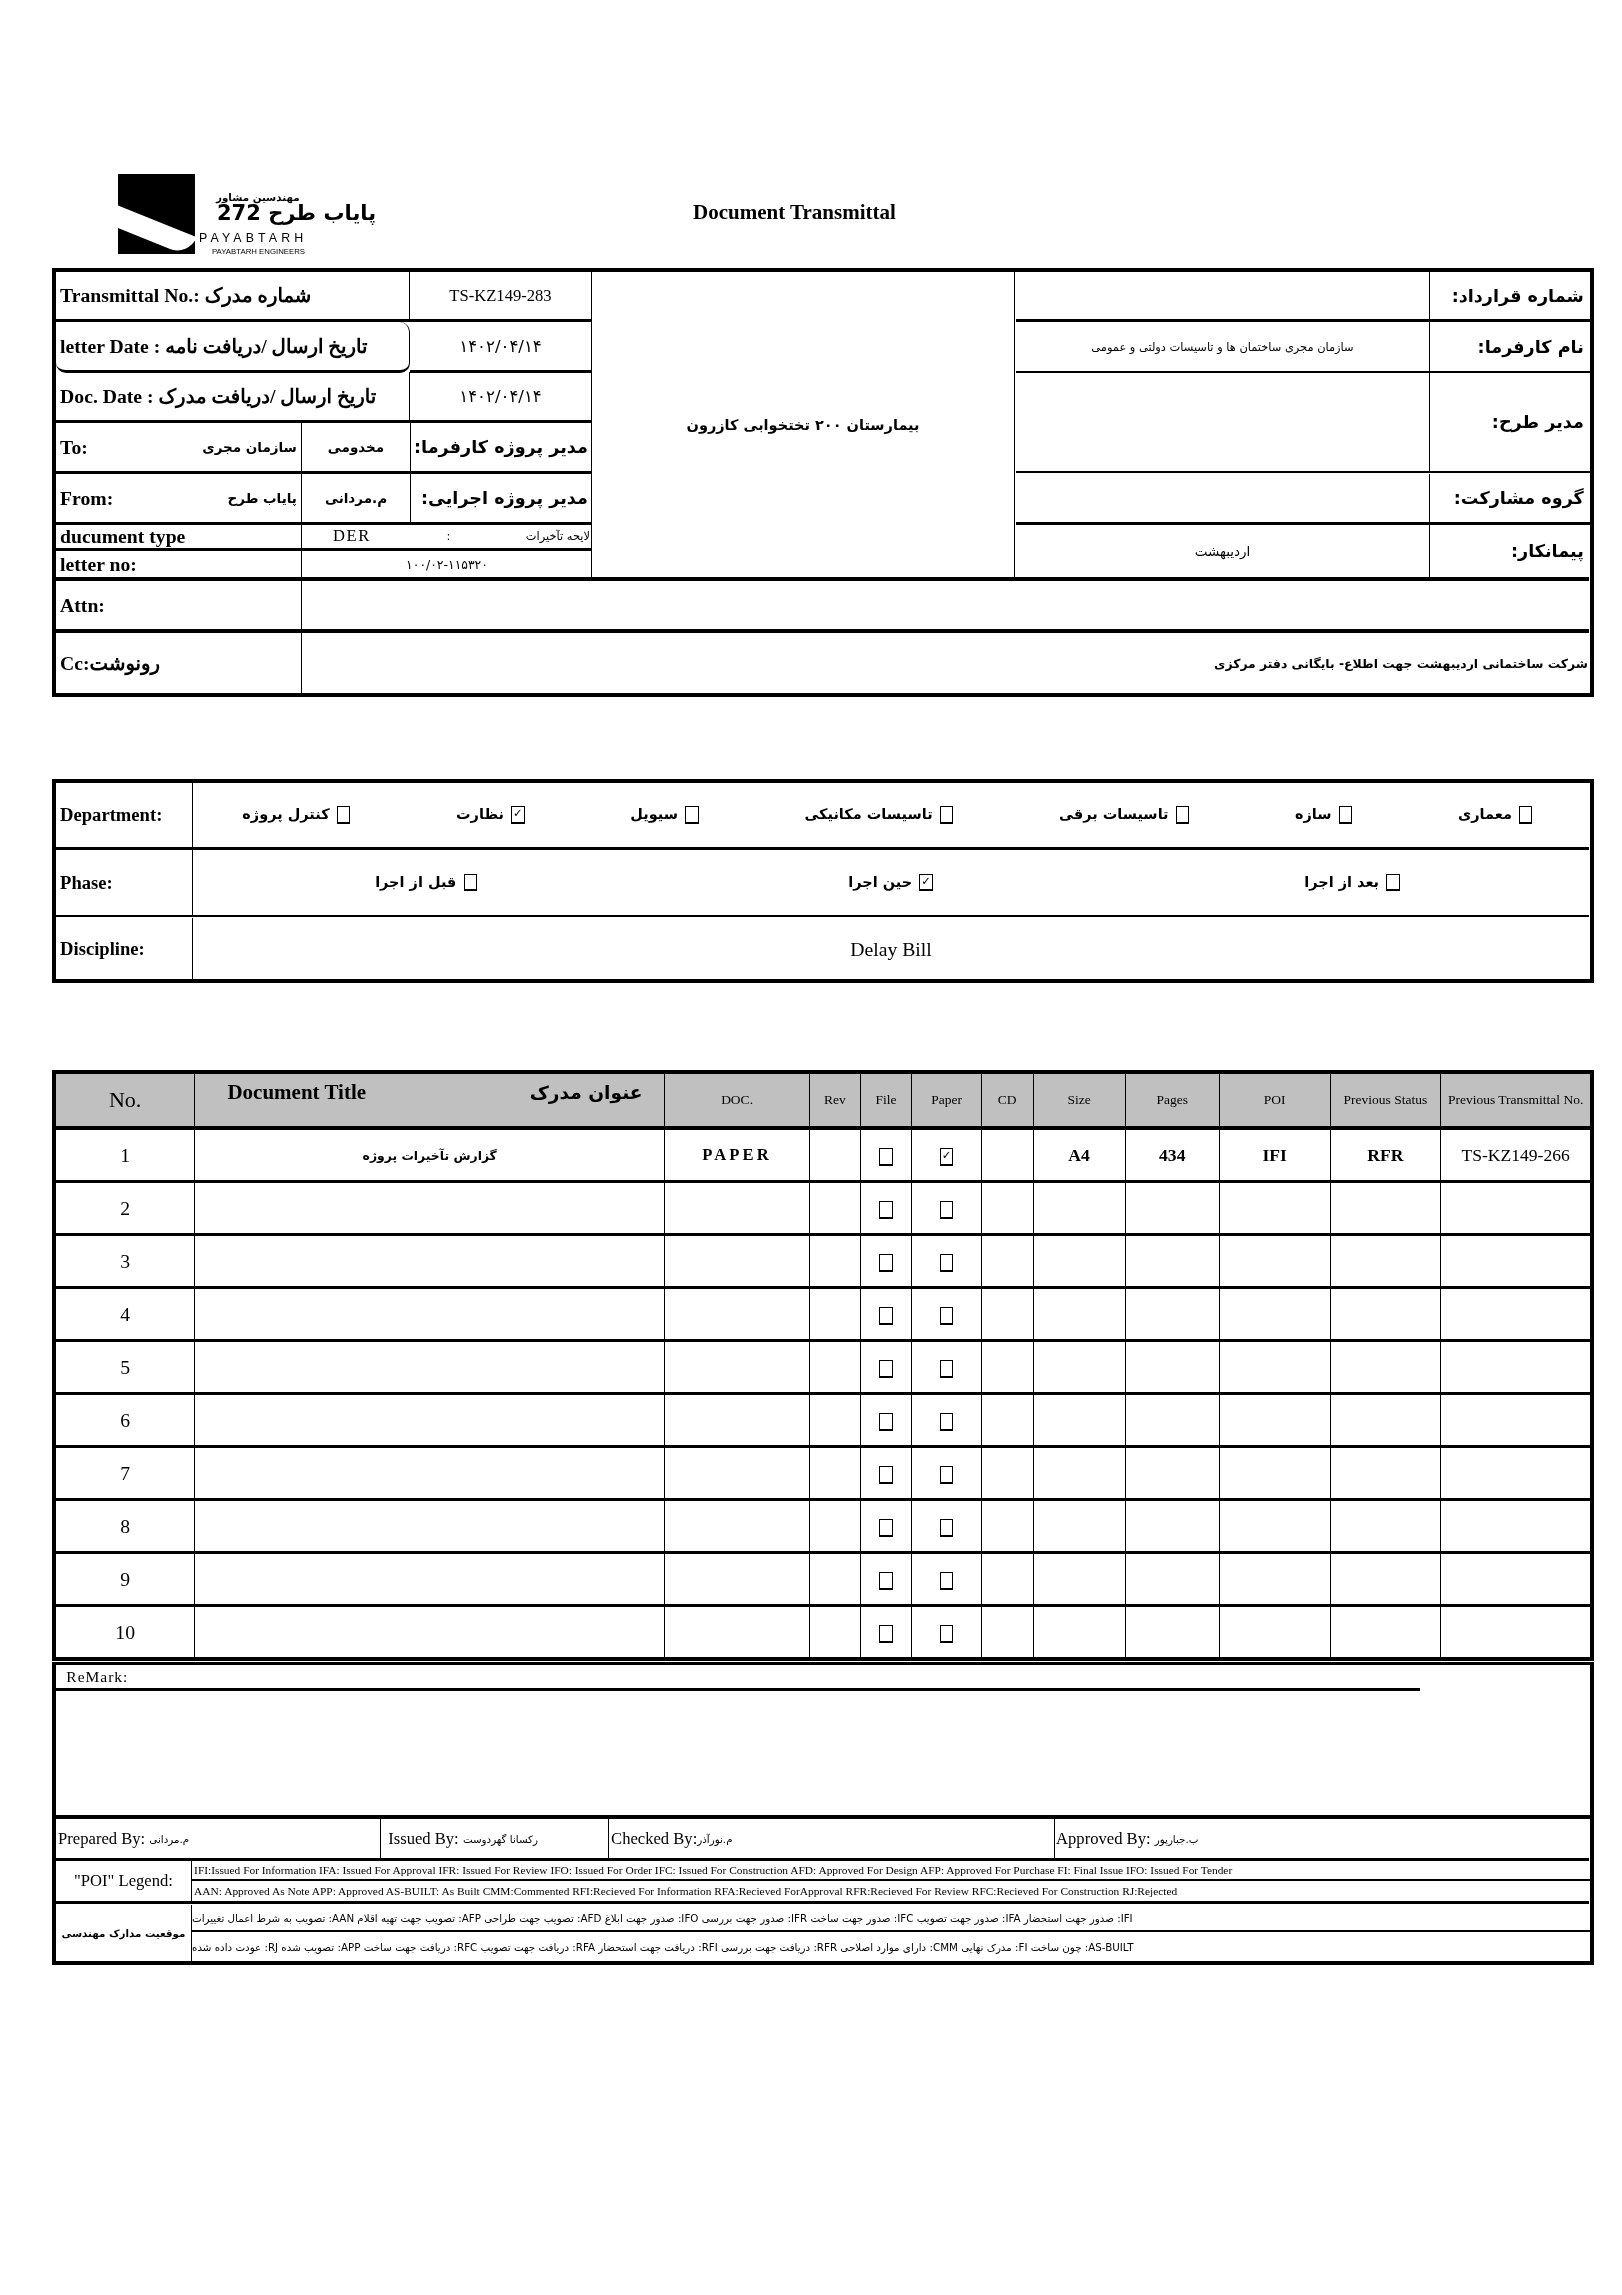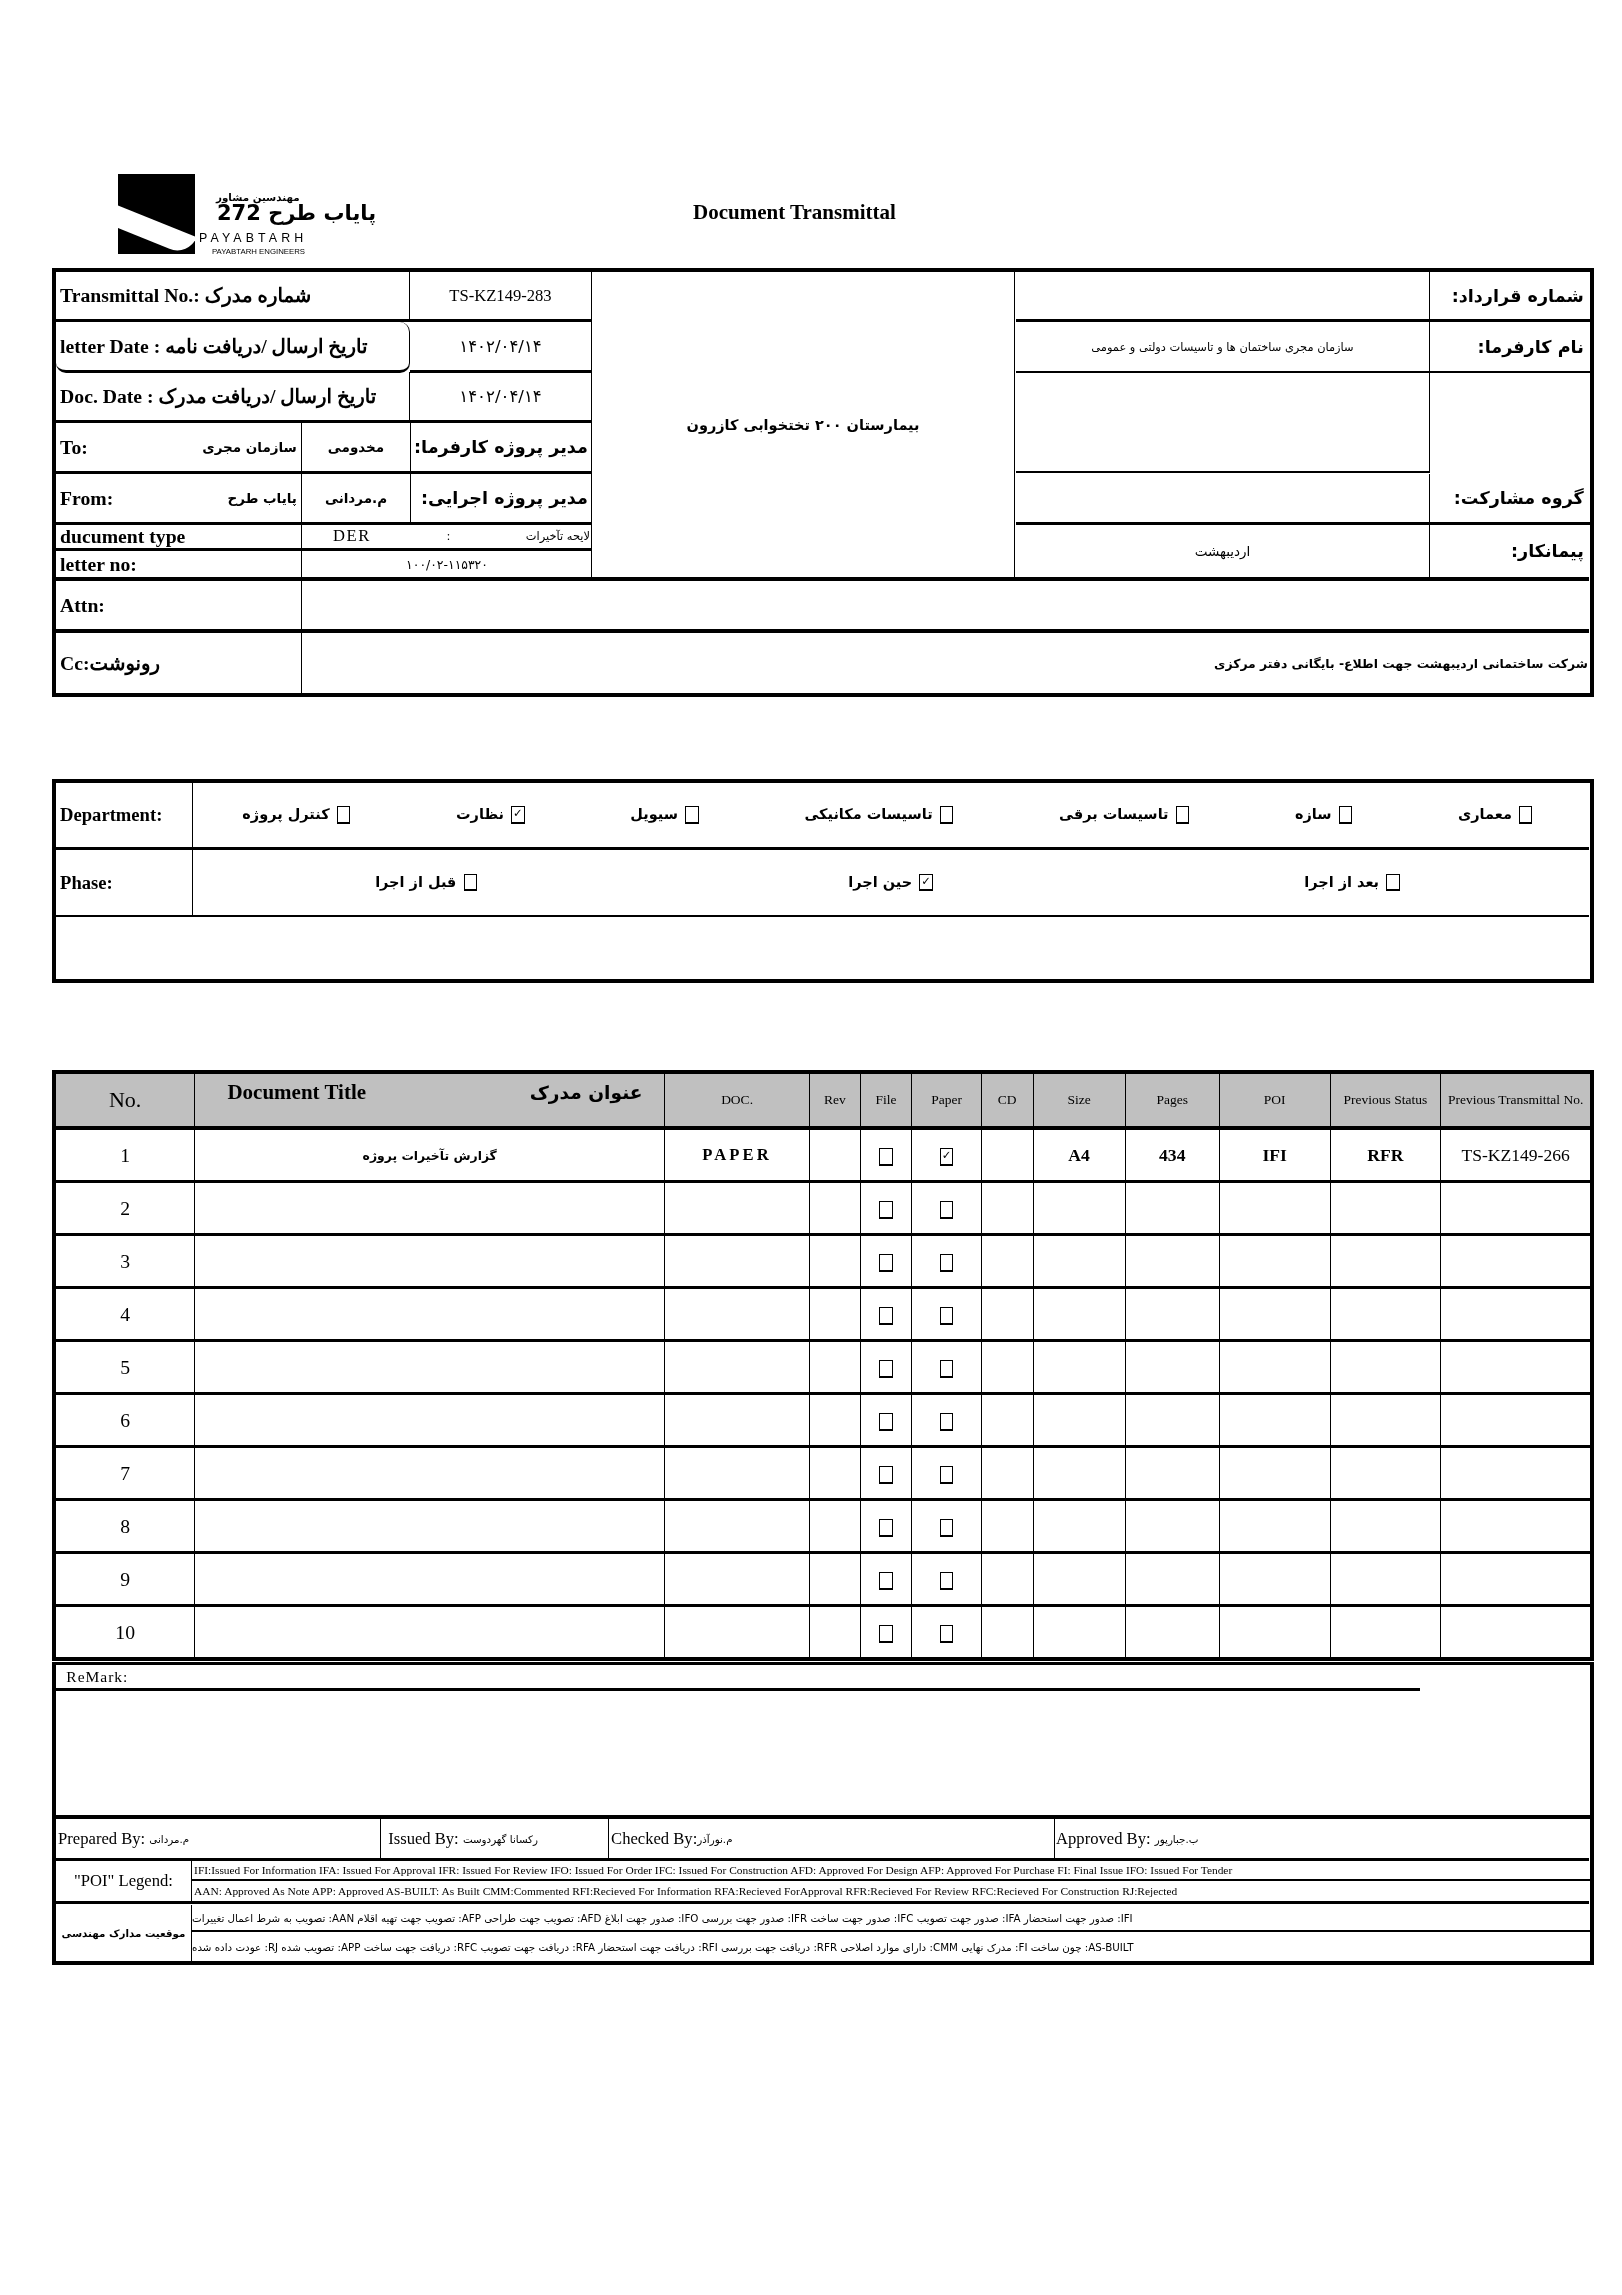--- a/index.html
+++ b/index.html
@@ -94,20 +94,21 @@
   <div class="abs rtl" style="left:535px;top:0;width:424px;height:305px;border-left:1.6px solid #000;border-right:1.6px solid #000;display:flex;align-items:center;justify-content:center;font-size:14.5px;font-weight:bold;box-sizing:border-box;">بیمارستان ۲۰۰ تختخوابی کازرون</div>
 
   <div class="abs" style="left:960px;top:0;width:574px;height:305px;">
     <div class="abs" style="left:0;top:0;width:414px;height:50px;border-right:1.6px solid #000;border-bottom:3.1px solid #000;box-sizing:border-box;"></div>
     <div class="abs fa-lbl rtl" style="left:414px;top:0;width:160px;height:50px;border-bottom:3.1px solid #000;display:flex;align-items:center;padding-right:6.2px;box-sizing:border-box;">شماره قرارداد:</div>
 
     <div class="abs fa-val rtl" style="left:0;top:50px;width:414px;height:51px;border-right:1.6px solid #000;border-bottom:2.1px solid #000;display:flex;align-items:center;justify-content:center;box-sizing:border-box;font-size:11.4px;">سازمان مجری ساختمان ها و تاسیسات دولتی و عمومی</div>
     <div class="abs fa-lbl rtl" style="left:414px;top:50px;width:160px;height:51px;border-bottom:2.1px solid #000;display:flex;align-items:center;padding-right:6.2px;box-sizing:border-box;">نام کارفرما:</div>
 
     <div class="abs" style="left:0;top:100px;width:414px;height:101px;border-right:1.6px solid #000;border-bottom:2.1px solid #000;box-sizing:border-box;"></div>
+    <div class="abs fa-lbl rtl" style="left:414px;top:100px;width:160px;height:101px;border-bottom:2.1px solid #000;display:flex;align-items:center;padding-right:6.2px;box-sizing:border-box;">مدیر طرح:</div>
 
     <div class="abs" style="left:0;top:202px;width:414px;height:51px;border-right:1.6px solid #000;border-bottom:3.1px solid #000;box-sizing:border-box;"></div>
     <div class="abs fa-lbl rtl" style="left:414px;top:202px;width:160px;height:51px;border-bottom:3.1px solid #000;display:flex;align-items:center;padding-right:6.2px;box-sizing:border-box;">گروه مشارکت:</div>
 
     <div class="abs fa-val rtl" style="left:0;top:252px;width:414px;height:53px;border-right:1.6px solid #000;display:flex;align-items:center;justify-content:center;box-sizing:border-box;font-size:13.5px;">اردیبهشت</div>
     <div class="abs fa-lbl rtl" style="left:414px;top:252px;width:160px;height:53px;display:flex;align-items:center;padding-right:6.2px;box-sizing:border-box;">پیمانکار:</div>
   </div>
 
   <div class="abs" style="left:0;top:305px;width:1533px;height:64px;border-top:4.1px solid #000;box-sizing:border-box;">
     <div class="abs lbl" style="left:0;top:0;width:246px;height:48px;border-right:1.6px solid #000;display:flex;align-items:center;padding-left:4.1px;box-sizing:border-box;">Attn:</div>
@@ -133,20 +134,24 @@
       <span class="opt"><span class="cb"></span><span>کنترل پروژه</span></span>
     </div>
   </div>
   <div class="abs" style="left:0;top:67px;width:1533px;height:67px;border-bottom:2.1px solid #000;box-sizing:border-box;">
     <div class="abs lbl" style="left:0;top:0;width:137px;height:65px;border-right:1.6px solid #000;display:flex;align-items:center;padding-left:4.1px;box-sizing:border-box;font-size:18.6px">Phase:</div>
     <div class="abs opts-row" style="left:137px;top:0;width:1396px;height:65px;">
       <span class="opt"><span class="cb"></span><span>بعد از اجرا</span></span>
       <span class="opt"><span class="cb">✓</span><span>حین اجرا</span></span>
       <span class="opt"><span class="cb"></span><span>قبل از اجرا</span></span>
     </div>
+  </div>
+  <div class="abs" style="left:0;top:135px;width:1533px;height:62px;">
+    <div class="abs lbl" style="left:0;top:0;width:137px;height:62px;border-right:1.6px solid #000;display:flex;align-items:center;padding-left:4.1px;box-sizing:border-box;font-size:18.6px">Discipline:</div>
+    <div class="abs" style="left:137px;top:0;width:1396px;height:62px;display:flex;align-items:center;justify-content:center;font-size:19.7px;">Delay Bill</div>
   </div>
 </div>
 
 <table id="docs">
   <colgroup>
     <col style="width:136px">
       <col style="width:454px">
       <col style="width:140px">
       <col style="width:49px">
     <col style="width:50px">

